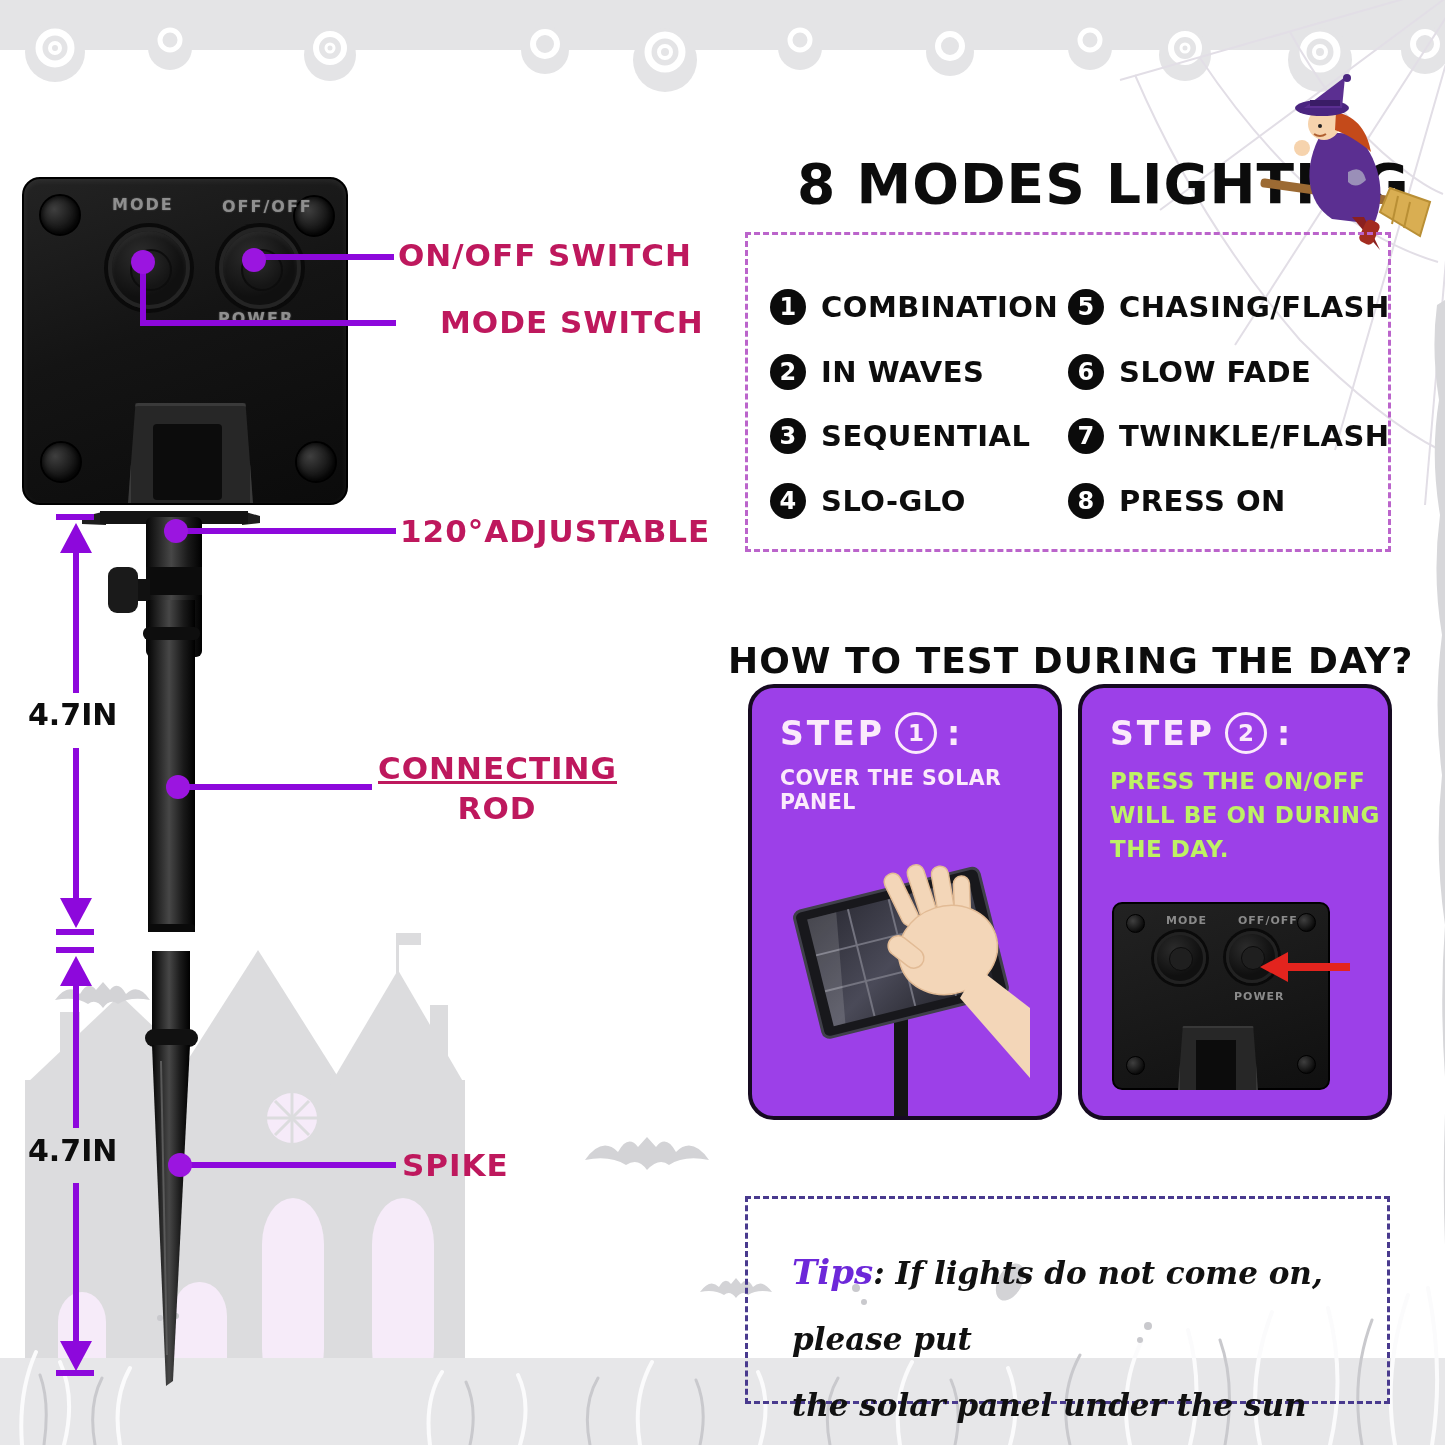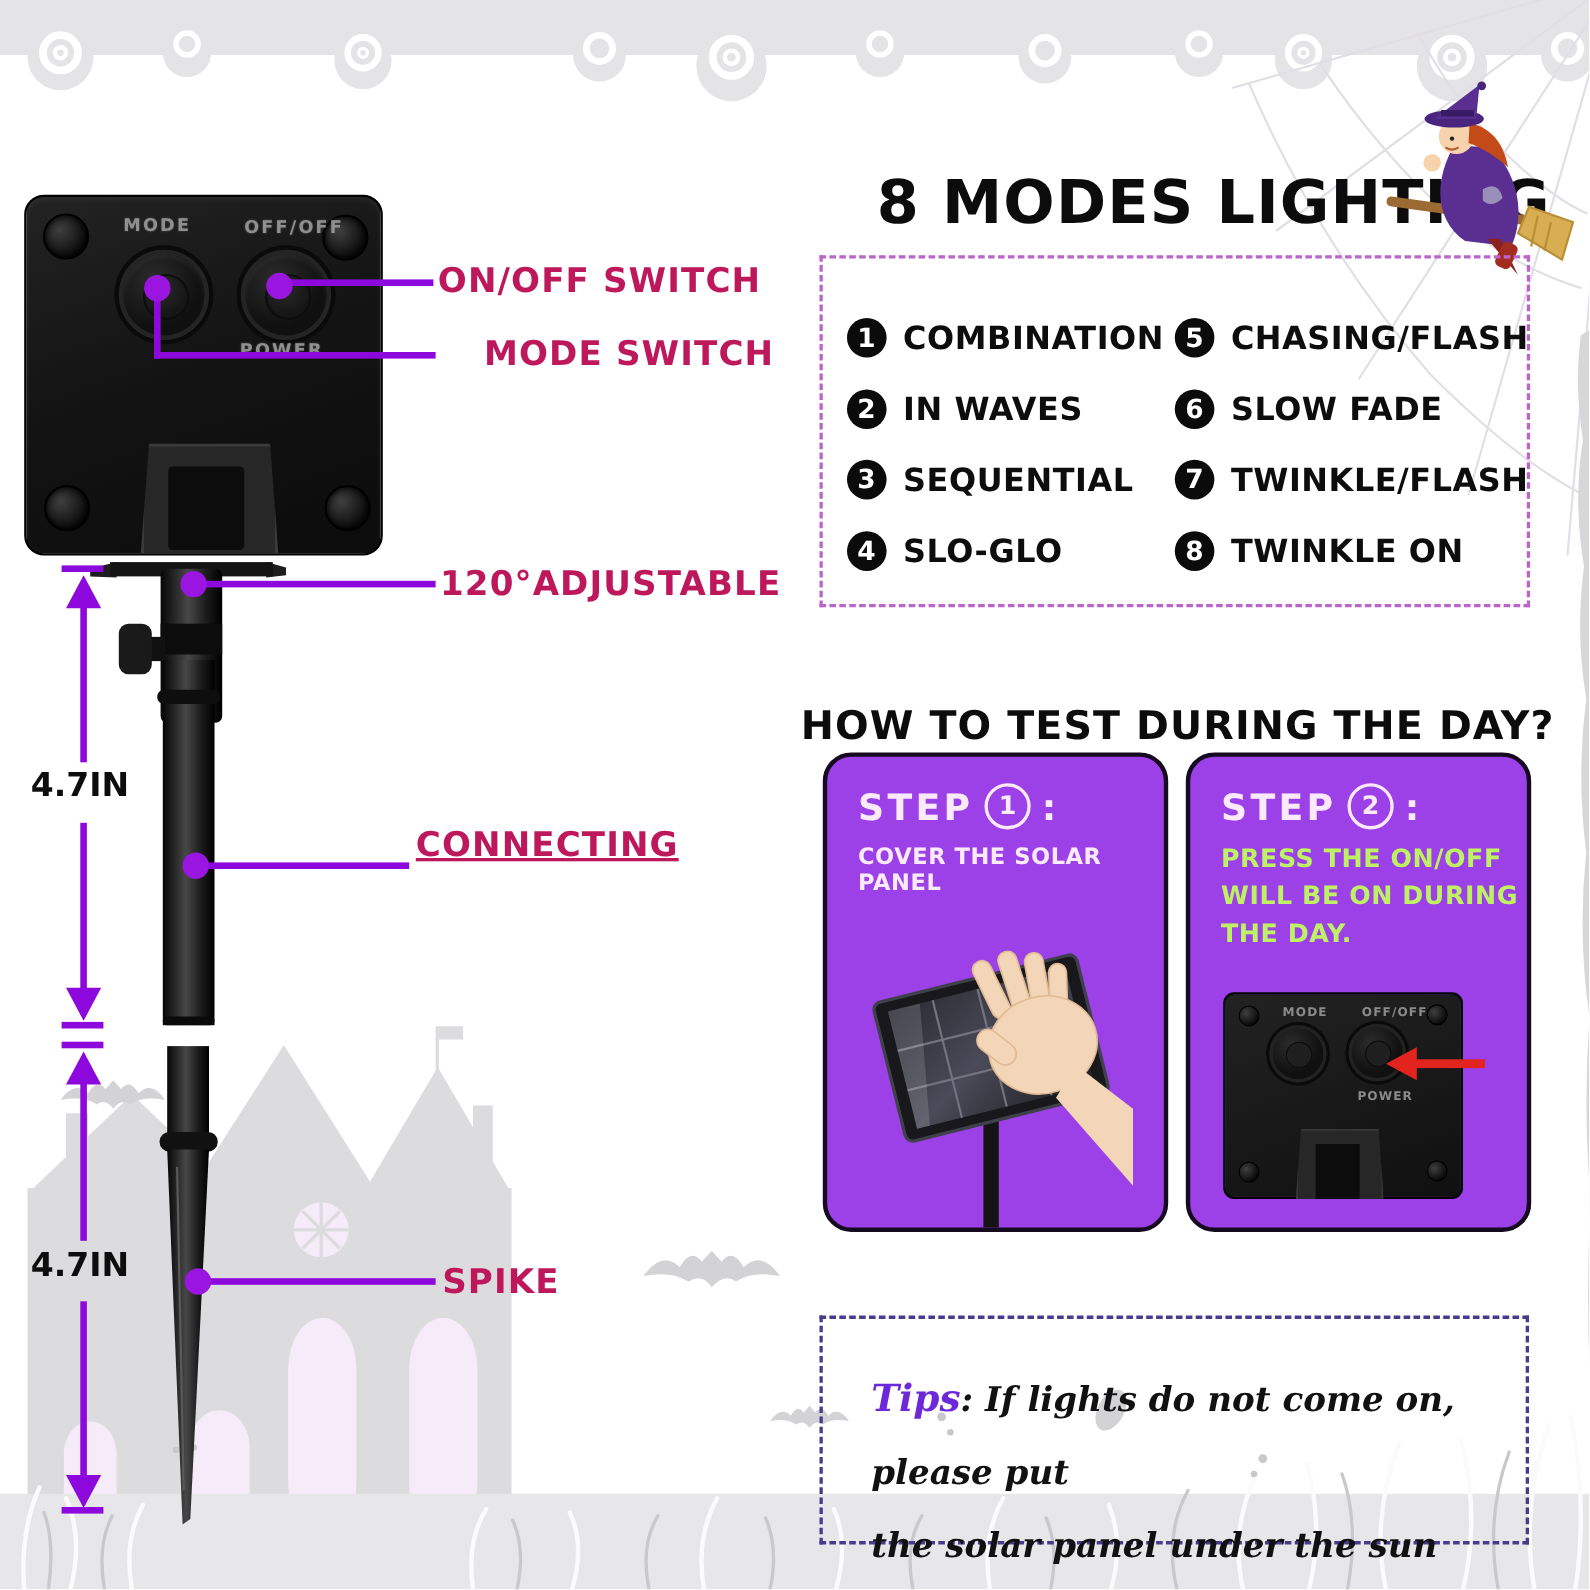--- a/index.html
+++ b/index.html
@@ -271,20 +271,21 @@
   <div class="pdot" style="left:164px;top:519px;"></div>
   <div class="pline" style="left:180px;top:784px;width:192px;height:6px;"></div>
   <div class="pdot" style="left:166px;top:775px;"></div>
   <div class="pline" style="left:182px;top:1162px;width:214px;height:6px;"></div>
   <div class="pdot" style="left:168px;top:1153px;"></div>
 
   <div class="plabel" style="left:398px;top:237px;">ON/OFF SWITCH</div>
   <div class="plabel" style="left:400px;top:304px;margin-left:40px;">MODE SWITCH</div>
   <div class="plabel" style="left:400px;top:513px;">120°ADJUSTABLE</div>
   <div class="plabel" style="left:378px;top:750px;width:238px;text-align:center;text-decoration:underline;">CONNECTING</div>
+  <div class="plabel" style="left:378px;top:790px;width:238px;text-align:center;">ROD</div>
   <div class="plabel" style="left:402px;top:1147px;">SPIKE</div>
 
   <div class="tick" style="left:56px;top:514px;"></div>
   <div class="arr up" style="left:60px;top:523px;"></div>
   <div class="pline" style="left:73px;top:551px;width:6px;height:142px;"></div>
   <div class="meas-label" style="left:28px;top:697px;">4.7IN</div>
   <div class="pline" style="left:73px;top:748px;width:6px;height:152px;"></div>
   <div class="arr down" style="left:60px;top:898px;"></div>
   <div class="tick" style="left:56px;top:929px;"></div>
 
@@ -342,21 +343,21 @@
     <div class="mode-item">
         <span class="cnum">6</span>
         <span>SLOW FADE</span>
       </div>
     <div class="mode-item">
         <span class="cnum">7</span>
         <span>TWINKLE/FLASH</span>
       </div>
     <div class="mode-item">
         <span class="cnum">8</span>
-        <span>TWINKLE ON</span>
+        <span>PRESS ON</span>
       </div>
   </div>
 
   <div class="test-heading">HOW TO TEST DURING THE DAY?</div>
 
   <div class="step-box" style="left:748px;">
     <div class="step-title">
       <span>STEP</span>
       <span class="step-circ">1</span>
       <span>:</span>

